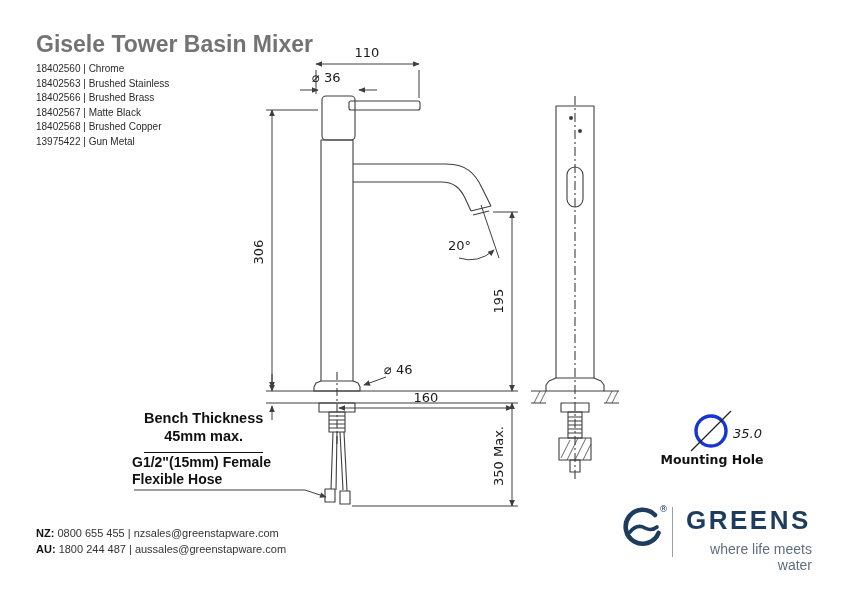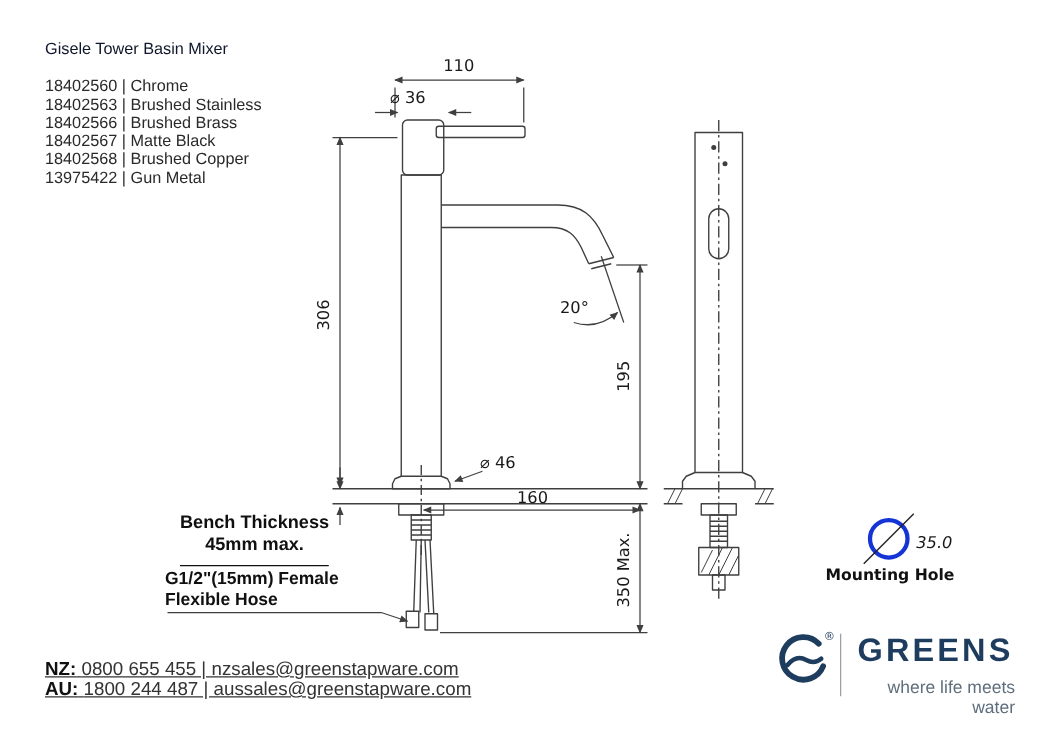--- a/index.html
+++ b/index.html
@@ -1,29 +1,29 @@
 <!DOCTYPE html>
 <html><head>
 <meta charset="utf-8">
 <style>
   html,body{margin:0;padding:0;background:#fff;}
   .page{position:relative;width:842px;height:595px;background:#ffffff;overflow:hidden;
         font-family:"Liberation Sans",sans-serif;color:#222;}
-  .title{position:absolute;left:36px;top:31px;font-size:13px;font-weight:normal;color:#0f172a;}
-  .codes{position:absolute;left:36px;top:62px;font-size:13px;line-height:14.6px;color:#2a2a2a;}
+  .title{position:absolute;left:36px;top:31px;font-size:23px;font-weight:bold;color:#737373;}
+  .codes{position:absolute;left:36px;top:62px;font-size:10px;line-height:14.6px;color:#2a2a2a;}
   .drawing-svg{position:absolute;left:0;top:0;}
   .ln{stroke:#3f3f3f;stroke-width:1.1;fill:none;stroke-linejoin:round;}
   .dim line,.dim path{stroke:#3f3f3f;stroke-width:1;fill:none;}
   .dt{font-family:"DejaVu Sans",sans-serif;font-size:13px;fill:#1a1a1a;}
   .dtb{font-family:"DejaVu Sans",sans-serif;font-size:12.5px;font-weight:bold;fill:#111;}
   .callout{position:absolute;font-weight:bold;color:#101010;}
   .bench-callout{left:144px;top:409px;font-size:14.5px;line-height:18px;text-align:center;
                  border-bottom:1.6px solid #111;padding-bottom:7px;}
   .hose-callout{left:132px;top:454px;font-size:14px;line-height:16.5px;}
-  .contact{position:absolute;left:36px;font-size:15px;color:#333;text-decoration:underline;}
+  .contact{position:absolute;left:36px;font-size:11px;color:#333;}
   .contact .b{font-weight:bold;color:#111;}
   .contact-nz{top:527px;}
   .contact-au{top:543px;}
   .logo-swirl{position:absolute;left:613px;top:501px;}
   .logo-divider{position:absolute;left:672px;top:507px;width:1px;height:50px;background:#9aa0a6;}
   .brand-name{position:absolute;left:686px;top:505px;font-size:26px;font-weight:bold;
               letter-spacing:2.5px;color:#1d3c5e;text-align:center;}
   .brand-tagline{position:absolute;left:686px;top:541px;width:126px;text-align:right;
                  font-size:14px;color:#5f6e7d;}
 </style>

